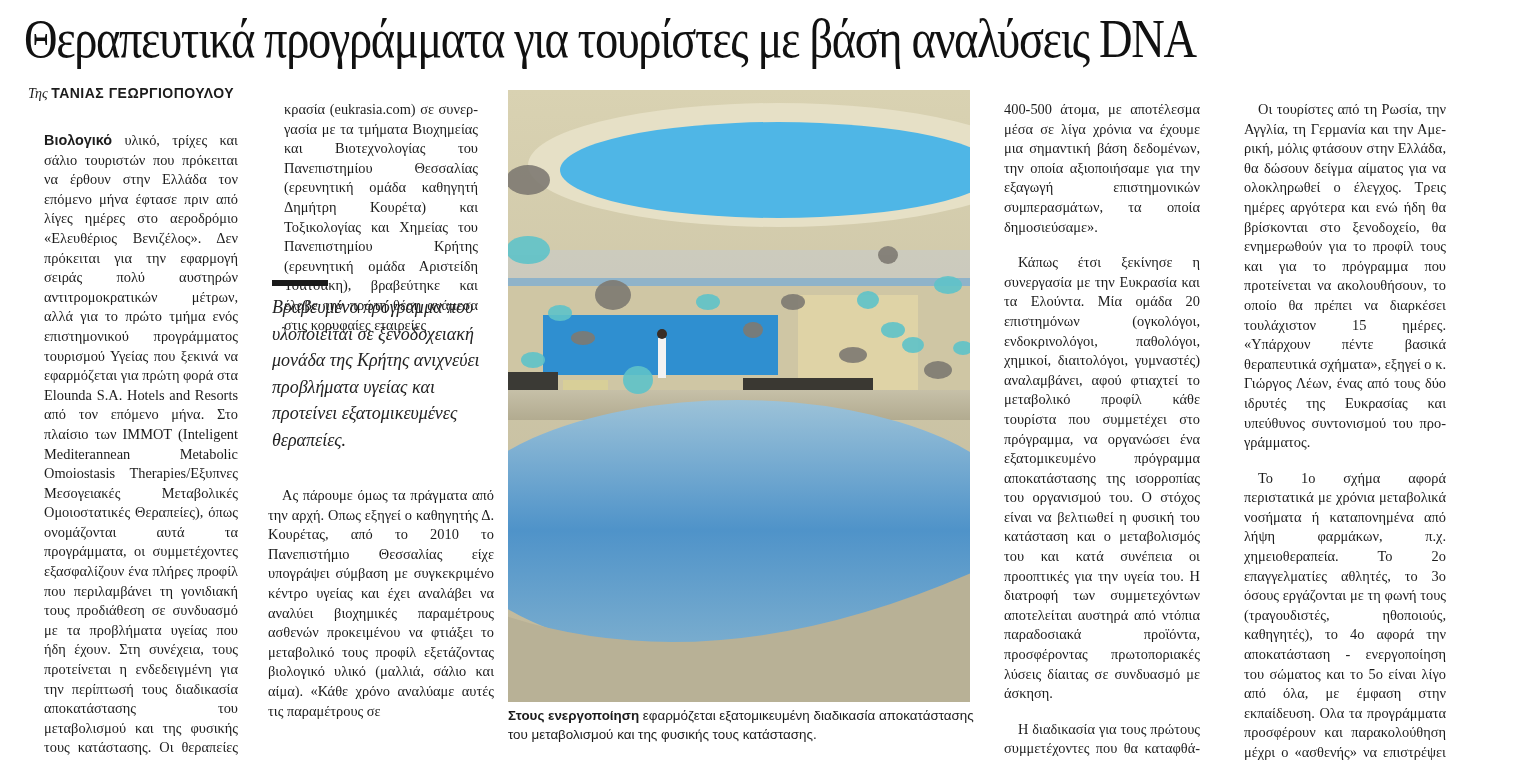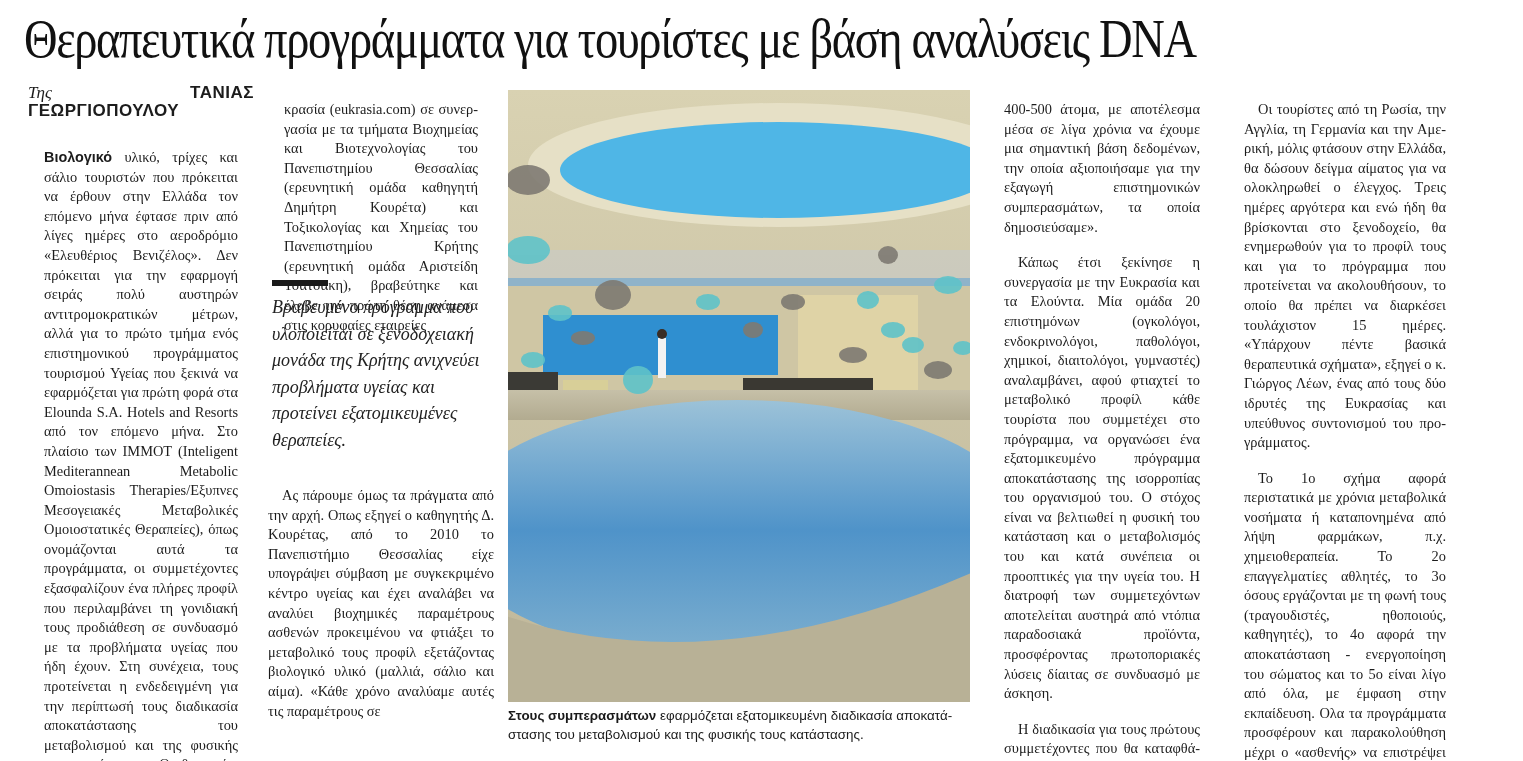--- a/index.html
+++ b/index.html
@@ -19,21 +19,21 @@
     position:absolute; top:84px;
     font-size:14.4px; line-height:19.6px; text-align:justify;
     hyphens:manual; color:#1c1c1c;
   }
   .col p { margin:16px; text-indent:0; }
   .col p.ind { text-indent:14px; }
   #col1 { left:28px; width:226px; }
   #col2 { left:268px; width:226px; }
   #col4 { left:988px; width:228px; }
   #col5 { left:1228px; width:234px; }
-  .byline { font-size:17px; line-height:18px; margin-bottom:28px; }
+  .byline { font-size:14px; line-height:18px; margin-bottom:28px; }
   .byline .pre { font-style:italic; }
   .byline .name { font-family:"Liberation Sans","DejaVu Sans",sans-serif; font-weight:bold; letter-spacing:0.5px; }
   .lead { font-family:"Liberation Sans","DejaVu Sans",sans-serif; font-weight:bold; }
   .rule { position:absolute; left:272px; top:280px; width:56px; height:6px; background:#1a1a1a; }
   .pullquote {
     position:absolute; left:272px; top:294px; width:230px;
     font-style:italic; font-size:18px; line-height:26.5px; color:#222;
   }
   #col2b { position:absolute; left:268px; top:486px; width:226px;
     font-size:14.4px; line-height:19.6px; text-align:justify; }
@@ -123,21 +123,21 @@
       <ellipse cx="285" cy="212" rx="12" ry="8"></ellipse>
         <ellipse cx="345" cy="265" rx="14" ry="8"></ellipse>
       <ellipse cx="380" cy="165" rx="10" ry="9"></ellipse>
         <ellipse cx="430" cy="280" rx="14" ry="9"></ellipse>
       <ellipse cx="75" cy="248" rx="12" ry="7"></ellipse>
         <ellipse cx="245" cy="240" rx="10" ry="8"></ellipse>
     </g>
   </svg>
 </div>
 <div class="caption">
-  <span class="lead-cap">Στους συμπερασμάτων</span><span> εφαρμόζεται εξατομικευμένη διαδικασία αποκατά­στασης του μεταβολισμού και της φυσικής τους κατάστασης.</span>
+  <span class="lead-cap">Στους ενεργοποίηση</span><span> εφαρμόζεται εξατομικευμένη διαδικασία αποκατά­στασης του μεταβολισμού και της φυσικής τους κατάστασης.</span>
 </div>
 
 <div class="col" id="col4">
   <p>400-500 άτομα, με αποτέλεσμα μέσα σε λίγα χρόνια να έχουμε μια ση­μαντική βάση δεδομένων, την οποία αξιοποιήσαμε για την εξαγωγή επι­στημονικών συμπερασμάτων, τα οποία δημοσιεύσαμε».</p>
   <p class="ind">Κάπως έτσι ξεκίνησε η συνεργα­σία με την Ευκρασία και τα Ελούντα. Μία ομάδα 20 επιστημόνων (ογκο­λόγοι, ενδοκρινολόγοι, παθολόγοι, χημικοί, διαιτολόγοι, γυμναστές) αναλαμβάνει, αφού φτιαχτεί το με­ταβολικό προφίλ κάθε τουρίστα που συμμετέχει στο πρόγραμμα, να οργανώσει ένα εξατομικευμένο πρόγραμμα αποκατάστασης της ισορροπίας του οργανισμού του. Ο στόχος είναι να βελτιωθεί η φυσική του κατάσταση και ο μεταβολισμός του και κατά συνέπεια οι προοπτικές για την υγεία του. Η διατροφή των συμμετεχόντων αποτελείται αυ­στηρά από ντόπια παραδοσιακά προϊόντα, προσφέροντας πρωτο­ποριακές λύσεις δίαιτας σε συν­δυασμό με άσκηση.</p>
   <p class="ind">Η διαδικασία για τους πρώτους συμμετέχοντες που θα καταφθά­σουν στις αρχές του Μαρτίου έχει ήδη ξεκινήσει. Εναν μήνα προτού</p>
 </div>
 
 <div class="col" id="col5">
   <p class="ind">Οι τουρίστες από τη Ρωσία, την Αγγλία, τη Γερμανία και την Αμε­ρική, μόλις φτάσουν στην Ελλάδα, θα δώσουν δείγμα αίματος για να ολοκληρωθεί ο έλεγχος. Τρεις ημέ­ρες αργότερα και ενώ ήδη θα βρί­σκονται στο ξενοδοχείο, θα ενη­μερωθούν για το προφίλ τους και για το πρόγραμμα που προτείνεται να ακολουθήσουν, το οποίο θα πρέπει να διαρκέσει τουλάχιστον 15 ημέρες. «Υπάρχουν πέντε βα­σικά θεραπευτικά σχήματα», εξηγεί ο κ. Γιώργος Λέων, ένας από τους δύο ιδρυτές της Ευκρασίας και υπεύθυνος συντονισμού του προ­γράμματος.</p>

